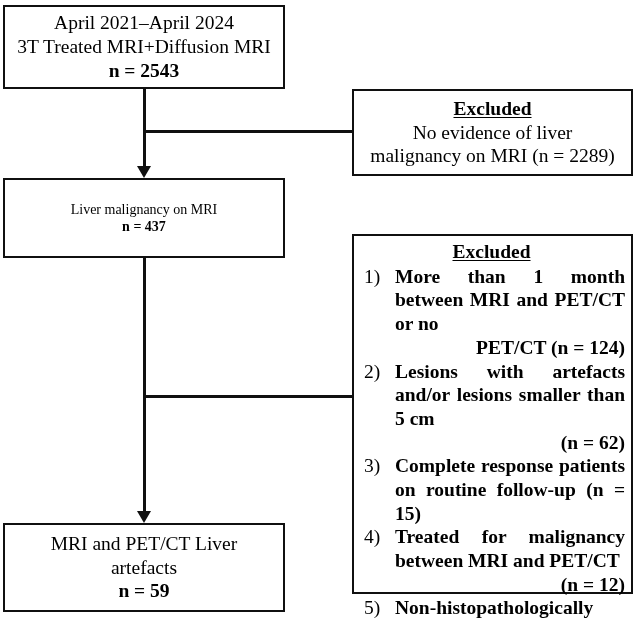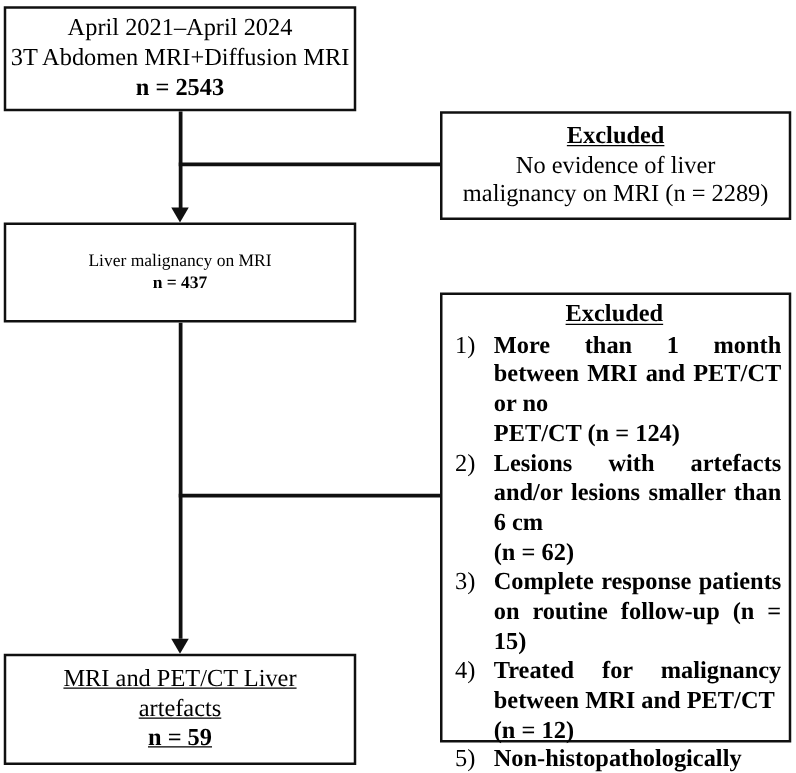--- a/index.html
+++ b/index.html
@@ -38,21 +38,21 @@
   }
   .hdr {
     font-weight: bold;
     text-decoration: underline;
     text-underline-offset: 2px;
   }
 
   
   #box-enrolled  { left: 3px;  top: 5px;   width: 282px; height: 84px;  font-size: 19.5px; }
   #box-liver     { left: 3px;  top: 178px; width: 282px; height: 80px;  font-size: 14px; }
-  #box-final     { left: 3px;  top: 523px; width: 282px; height: 89px;  font-size: 19.5px; text-decoration: underline; }
+  #box-final     { left: 3px;  top: 523px; width: 282px; height: 89px;  font-size: 19.5px; }
 
   
   #box-excluded-1 {
     left: 352px; top: 89px; width: 281px; height: 87px;
     font-size: 19.5px;
     justify-content: center;
   }
   #box-excluded-2 {
     left: 352px; top: 234px; width: 281px; height: 360px;
     font-size: 19.5px;
@@ -85,21 +85,21 @@
   ol.excl-list > li::before {
     content: counter(excl) ")";
     position: absolute;
     left: 6px;
     top: 0;
     width: 26px;
     text-align: left;
     font-weight: normal;
   }
   ol.excl-list > li .last-line {
-    text-align: left;
+    text-align: right;
     display: block;
   }
 
   
   .vline, .hline {
     position: absolute;
     background: #101010;
   }
   .vline { width: 3px; }
   .hline { height: 3px; }
@@ -123,21 +123,21 @@
 
   <div class="hline" style="left:143px; top:130px; width:211px;"></div>
 
   <div class="vline" style="left:143px; top:258px; height:253px;"></div>
   <div class="arrowhead" style="left:137px; top:511px;"></div>
 
   <div class="hline" style="left:143px; top:395px; width:211px;"></div>
 
   <div class="box" id="box-enrolled">
     <span class="ln">April 2021–April 2024</span>
-    <span class="ln">3T Abdomen MRI+Diffusion MRI</span>
+    <span class="ln">3T Treated MRI+Diffusion MRI</span>
     <span class="ln bold">n = 2543</span>
   </div>
 
   <div class="box" id="box-excluded-1">
     <span class="ln hdr">Excluded</span>
     <span class="ln">No evidence of liver</span>
     <span class="ln">malignancy on MRI (n = 2289)</span>
   </div>
 
   <div class="box" id="box-liver">
@@ -148,21 +148,21 @@
   <div class="box" id="box-excluded-2">
     <span class="hdr-wrap">
       <span class="hdr">Excluded</span>
     </span>
     <ol class="excl-list">
       <li>
         <span>More than 1 month between MRI and PET/CT or no</span>
         <span class="last-line">PET/CT (n = 124)</span>
       </li>
       <li>
-        <span>Lesions with artefacts and/or lesions smaller than 6 cm</span>
+        <span>Lesions with artefacts and/or lesions smaller than 5 cm</span>
         <span class="last-line">(n = 62)</span>
       </li>
       <li>
         <span>Complete response patients on routine follow-up (n = 15)</span>
       </li>
       <li>
         <span>Treated for malignancy between MRI and PET/CT</span>
         <span class="last-line">(n = 12)</span>
       </li>
       <li>

